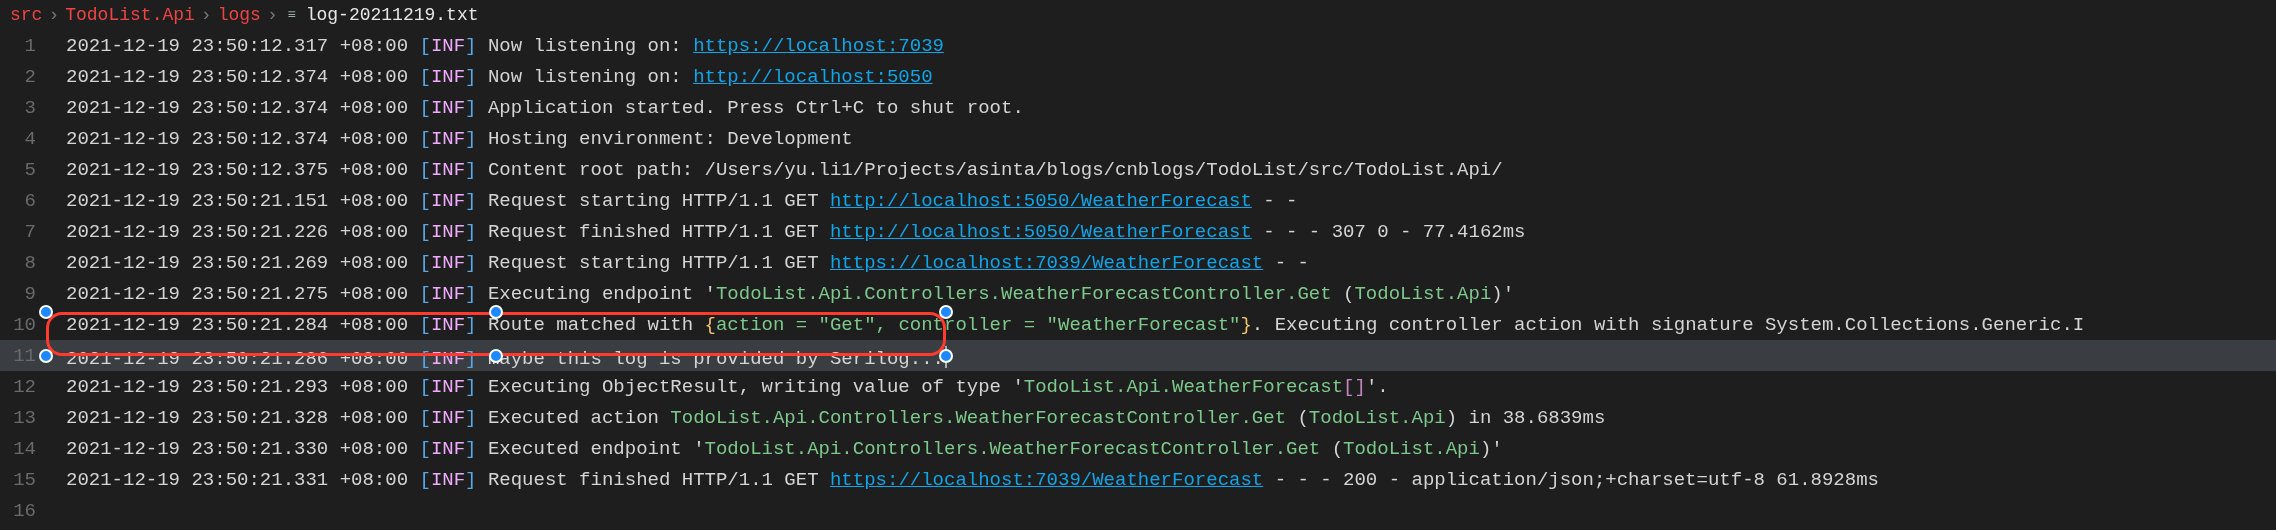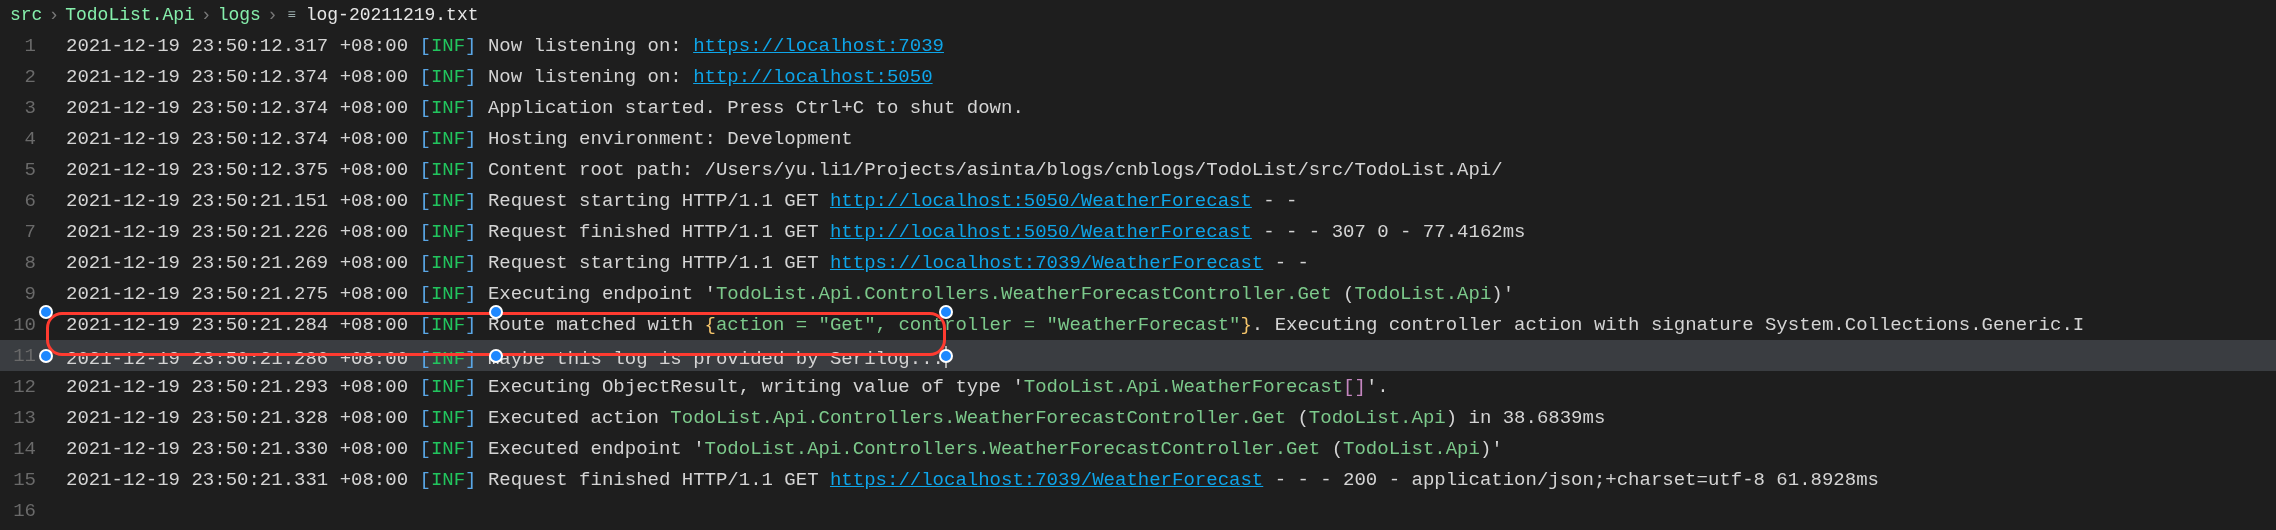--- a/index.html
+++ b/index.html
@@ -16,21 +16,21 @@
   .breadcrumbs {
     display: flex;
     align-items: center;
     height: 30px;
     padding: 0 10px;
     background: #1e1e1e;
     color: #a0a0a0;
     font-size: 18px;
     gap: 6px;
   }
-  .breadcrumbs .crumb { color: #86efac; }
+  .breadcrumbs .crumb { color: #ef4444; }
   .breadcrumbs .crumb.active { color: #e6e6e6; }
   .breadcrumbs .sep { color: #777; }
   .breadcrumbs .file-icon {
     width: 16px; height: 16px; display:inline-flex; align-items:center; justify-content:center;
     color:#9aa; font-size:14px;
   }
 
   .editor {
     display: flex;
     flex-direction: column;
@@ -50,21 +50,21 @@
     color: #6a6a6a;
     user-select: none;
     flex: 0 0 54px;
   }
   .code {
     white-space: pre;
     position: relative;
   }
   .ts { color: #d4d4d4; margin-left: 12px; }
   .lvl-brkt { color: #5aa7e6; }
-  .lvl { color: #22c55e; }
+  .lvl { color: #f0abfc; }
   .msg { color: #d4d4d4; }
   .url { color: #0ea5e9; text-decoration: underline; }
   .brace { color: #f5c56b; }
   .kvval { color: #7cc98b; }
   .type { color: #7cc98b; }
   .arr { color: #c586c0; }
 
   .line.hi { background: #3a3d41; }
   .cursor {
     display:inline-block;
@@ -101,21 +101,21 @@
   <span class="sep">›</span>
   <span class="crumb">logs</span>
   <span class="sep">›</span>
   <span class="file-icon">≡</span>
   <span class="crumb active">log-20211219.txt</span>
 </div>
 
 <div class="editor" id="editor">
     <div class="line"><span class="gutter">1</span><span class="code"><span class="ts">2021-12-19 23:50:12.317 +08:00 </span><span class="lvl-brkt">[</span><span class="lvl">INF</span><span class="lvl-brkt">] </span><span class="msg">Now listening on: </span><span class="url">https://localhost:7039</span></span></div>
     <div class="line"><span class="gutter">2</span><span class="code"><span class="ts">2021-12-19 23:50:12.374 +08:00 </span><span class="lvl-brkt">[</span><span class="lvl">INF</span><span class="lvl-brkt">] </span><span class="msg">Now listening on: </span><span class="url">http://localhost:5050</span></span></div>
-    <div class="line"><span class="gutter">3</span><span class="code"><span class="ts">2021-12-19 23:50:12.374 +08:00 </span><span class="lvl-brkt">[</span><span class="lvl">INF</span><span class="lvl-brkt">] </span><span class="msg">Application started. Press Ctrl+C to shut down.</span></span></div>
+    <div class="line"><span class="gutter">3</span><span class="code"><span class="ts">2021-12-19 23:50:12.374 +08:00 </span><span class="lvl-brkt">[</span><span class="lvl">INF</span><span class="lvl-brkt">] </span><span class="msg">Application started. Press Ctrl+C to shut root.</span></span></div>
     <div class="line"><span class="gutter">4</span><span class="code"><span class="ts">2021-12-19 23:50:12.374 +08:00 </span><span class="lvl-brkt">[</span><span class="lvl">INF</span><span class="lvl-brkt">] </span><span class="msg">Hosting environment: Development</span></span></div>
     <div class="line"><span class="gutter">5</span><span class="code"><span class="ts">2021-12-19 23:50:12.375 +08:00 </span><span class="lvl-brkt">[</span><span class="lvl">INF</span><span class="lvl-brkt">] </span><span class="msg">Content root path: /Users/yu.li1/Projects/asinta/blogs/cnblogs/TodoList/src/TodoList.Api/</span></span></div>
     <div class="line"><span class="gutter">6</span><span class="code"><span class="ts">2021-12-19 23:50:21.151 +08:00 </span><span class="lvl-brkt">[</span><span class="lvl">INF</span><span class="lvl-brkt">] </span><span class="msg">Request starting HTTP/1.1 GET </span><span class="url">http://localhost:5050/WeatherForecast</span><span class="msg"> - -</span></span></div>
     <div class="line"><span class="gutter">7</span><span class="code"><span class="ts">2021-12-19 23:50:21.226 +08:00 </span><span class="lvl-brkt">[</span><span class="lvl">INF</span><span class="lvl-brkt">] </span><span class="msg">Request finished HTTP/1.1 GET </span><span class="url">http://localhost:5050/WeatherForecast</span><span class="msg"> - - - 307 0 - 77.4162ms</span></span></div>
     <div class="line"><span class="gutter">8</span><span class="code"><span class="ts">2021-12-19 23:50:21.269 +08:00 </span><span class="lvl-brkt">[</span><span class="lvl">INF</span><span class="lvl-brkt">] </span><span class="msg">Request starting HTTP/1.1 GET </span><span class="url">https://localhost:7039/WeatherForecast</span><span class="msg"> - -</span></span></div>
     <div class="line"><span class="gutter">9</span><span class="code"><span class="ts">2021-12-19 23:50:21.275 +08:00 </span><span class="lvl-brkt">[</span><span class="lvl">INF</span><span class="lvl-brkt">] </span><span class="msg">Executing endpoint '</span><span class="type">TodoList.Api.Controllers.WeatherForecastController.Get</span><span class="msg"> (</span><span class="type">TodoList.Api</span><span class="msg">)'</span></span></div>
     <div class="line"><span class="gutter">10</span><span class="code"><span class="ts">2021-12-19 23:50:21.284 +08:00 </span><span class="lvl-brkt">[</span><span class="lvl">INF</span><span class="lvl-brkt">] </span><span class="msg">Route matched with </span><span class="brace">{</span><span class="kvval">action = "Get", controller = "WeatherForecast"</span><span class="brace">}</span><span class="msg">. Executing controller action with signature System.Collections.Generic.I</span></span></div>
     <div class="line hi"><span class="gutter">11</span><span class="code"><span class="ts">2021-12-19 23:50:21.286 +08:00 </span><span class="lvl-brkt">[</span><span class="lvl">INF</span><span class="lvl-brkt">] </span><span class="msg">maybe this log is provided by Serilog...</span><span class="cursor"></span></span></div>
     <div class="line"><span class="gutter">12</span><span class="code"><span class="ts">2021-12-19 23:50:21.293 +08:00 </span><span class="lvl-brkt">[</span><span class="lvl">INF</span><span class="lvl-brkt">] </span><span class="msg">Executing ObjectResult, writing value of type '</span><span class="type">TodoList.Api.WeatherForecast</span><span class="arr">[]</span><span class="msg">'.</span></span></div>
     <div class="line"><span class="gutter">13</span><span class="code"><span class="ts">2021-12-19 23:50:21.328 +08:00 </span><span class="lvl-brkt">[</span><span class="lvl">INF</span><span class="lvl-brkt">] </span><span class="msg">Executed action </span><span class="type">TodoList.Api.Controllers.WeatherForecastController.Get</span><span class="msg"> (</span><span class="type">TodoList.Api</span><span class="msg">) in 38.6839ms</span></span></div>

